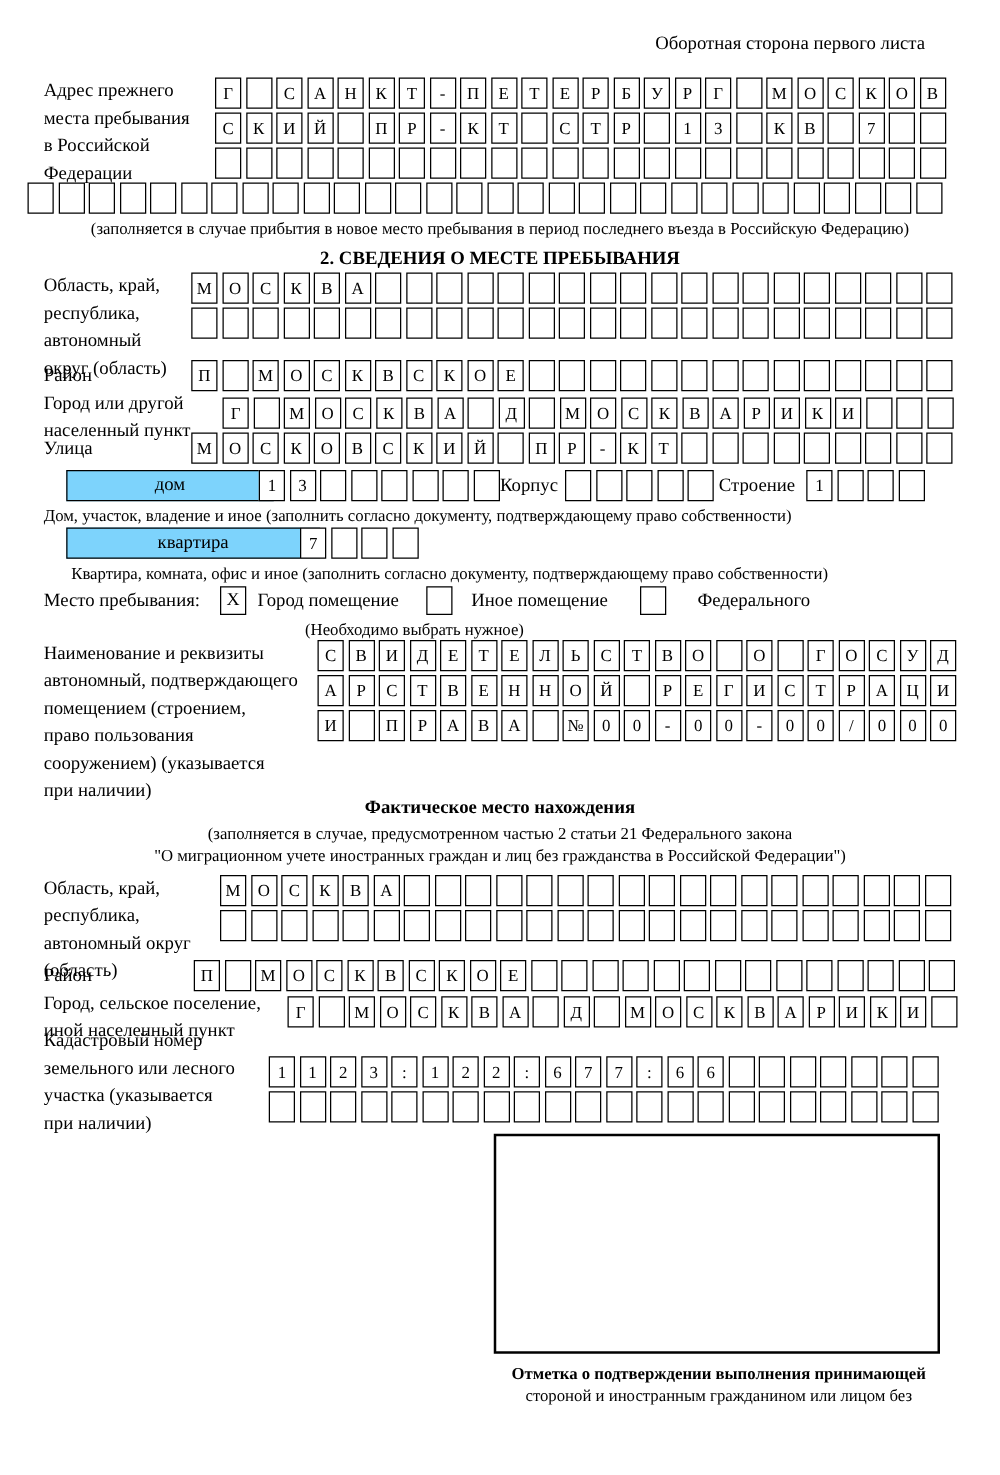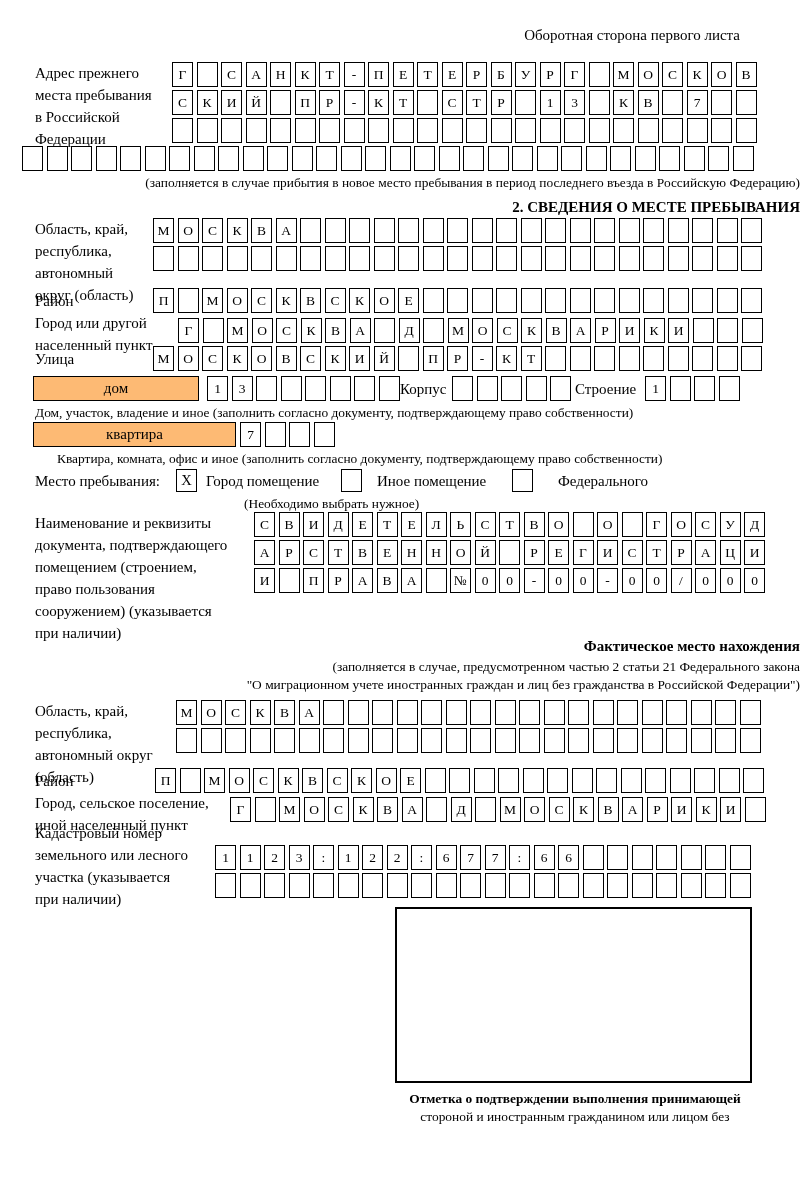--- a/index.html
+++ b/index.html
@@ -1,28 +1,28 @@
 <!DOCTYPE html>
 <html><head>
 <meta charset="utf-8">
 <style>
   html,body{margin:0;padding:0;background:#fff;}
   .page{position:relative;width:800px;height:1180px;background:#ffffff;
         font-family:"Liberation Serif",serif;color:#000;overflow:hidden;}
   .abs{position:absolute;}
   .label{font-size:15px;line-height:22px;}
   .caption{font-size:13.4px;}
-  .center{left:0;width:800px;text-align:right;}
+  .center{left:0;width:800px;text-align:center;}
   .bold{font-weight:bold;}
   .cellrow{position:absolute;display:flex;gap:3.5px;}
   .cell{width:21px;height:25px;border:1.6px solid #000;box-sizing:border-box;
         display:flex;align-items:center;justify-content:center;
         font-size:13.5px;flex:0 0 auto;background:#fff;}
   .widebox{position:absolute;border:1.6px solid #000;box-sizing:border-box;height:25px;
-        display:flex;align-items:center;justify-content:center;font-size:15px;background:#fdba74;}
+        display:flex;align-items:center;justify-content:center;font-size:15px;background:#7dd3fc;margin-left:20px;}
   .checkbox{position:absolute;width:21px;height:23px;border:1.6px solid #000;box-sizing:border-box;
         text-align:center;line-height:20px;font-size:14.5px;background:#fff;}
   .stampbox{position:absolute;border:2px solid #000;box-sizing:border-box;background:#fff;}
 </style>
 </head>
 <body>
 
 <div class="page">
 
   <div class="abs label" style="top:24px;right:60px;">Оборотная сторона первого листа</div>
@@ -338,21 +338,21 @@
   <span class="checkbox" style="left:176px;top:469px;">X</span>
   <div class="abs label" style="left:206px;top:470px;">Город помещение</div>
   <span class="checkbox" style="left:341px;top:469px;"></span>
   <div class="abs label" style="left:377px;top:470px;">Иное помещение</div>
   <span class="checkbox" style="left:512px;top:469px;"></span>
   <div class="abs label" style="left:558px;top:470px;">Федерального</div>
   <div class="abs caption" style="left:244px;top:496px;">(Необходимо выбрать нужное)</div>
 
   <div class="abs" style="left:35px;top:512px;">
     <div class="label">Наименование и реквизиты</div>
-    <div class="label">документа, подтверждающего</div>
+    <div class="label">автономный, подтверждающего</div>
     <div class="label">помещением (строением,</div>
     <div class="label">право пользования</div>
     <div class="label">сооружением) (указывается</div>
     <div class="label">при наличии)</div>
   </div>
   <div class="cellrow" style="left:254px;top:512px;">
       <span class="cell">С</span>
       <span class="cell">В</span>
       <span class="cell">И</span>
       <span class="cell">Д</span>

